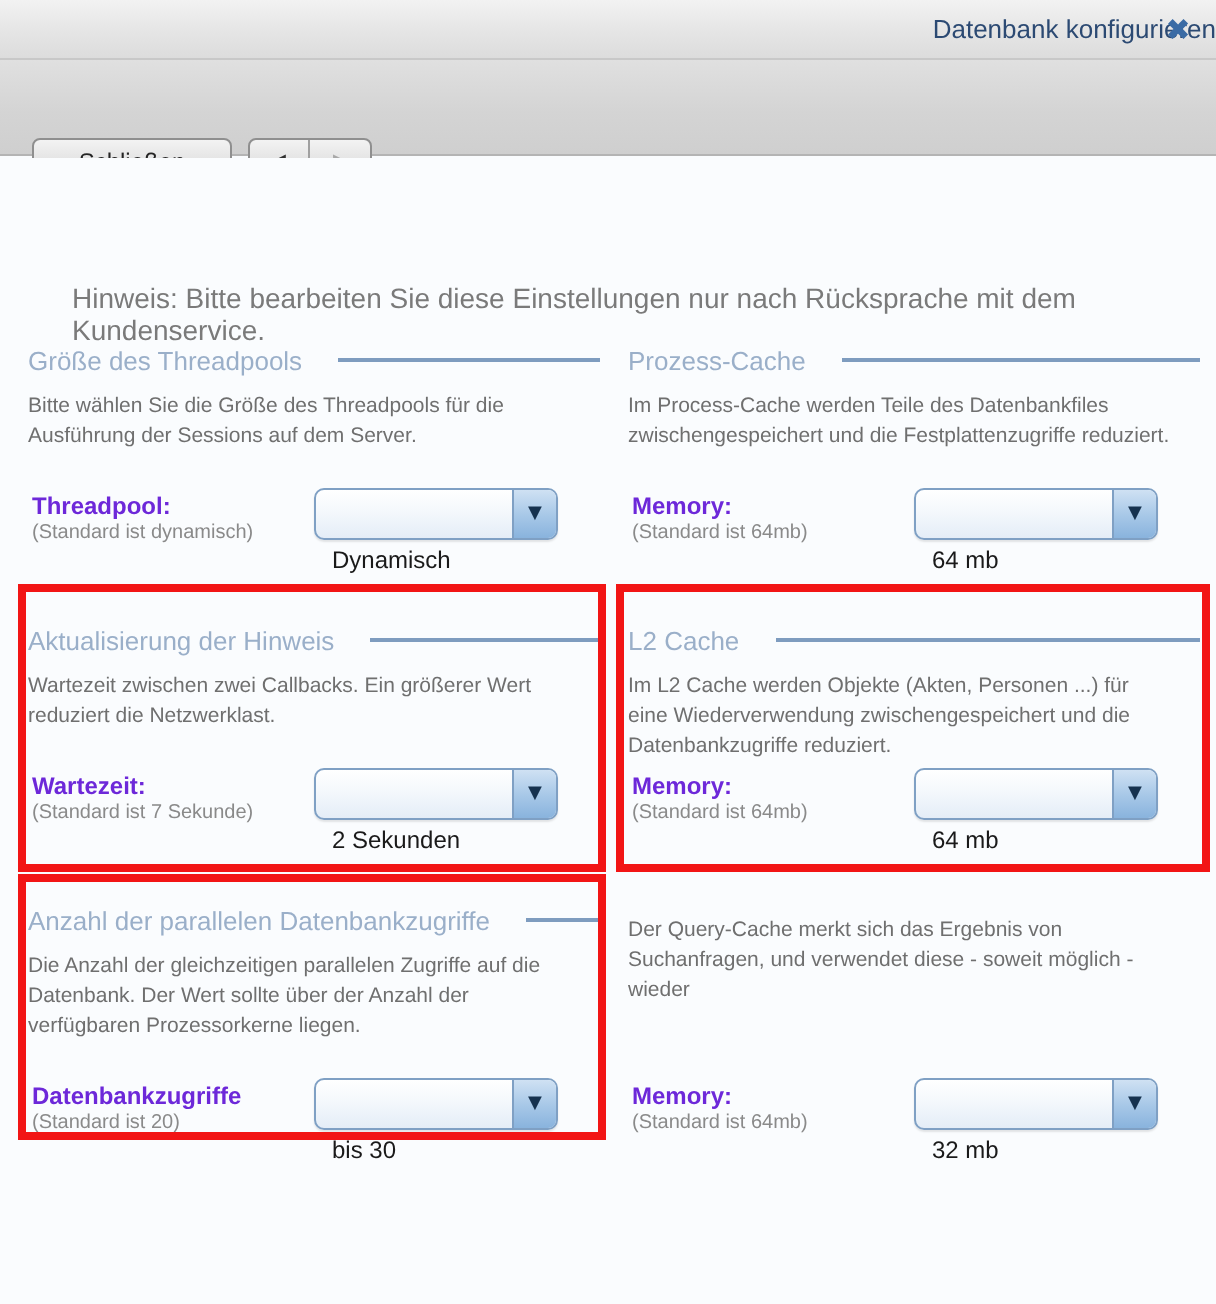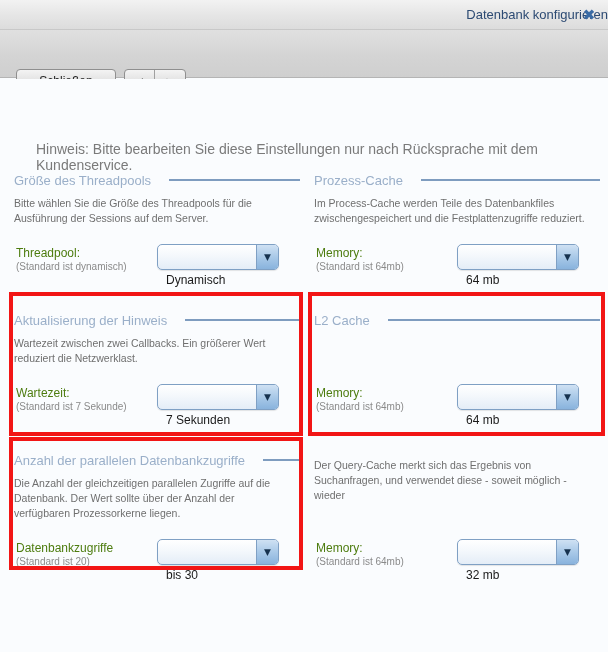--- a/index.html
+++ b/index.html
@@ -117,21 +117,21 @@
   .sec-desc {
     margin-top:7px;
     font-size:10.5px; color:#6f6f6f; line-height:15px;
     width:272px;
   }
   .field {
     position:absolute; left:0; width:286px;
   }
   .field-lbl {
     position:absolute; left:2px; top:0;
-    font-size:12px; color:#4d7c0f; font-weight:normal;
+    font-size:12px; color:#6d28d9; font-weight:bold;
   }
   .field-sub {
     position:absolute; left:2px; top:15px;
     font-size:10px; color:#8a8a8a;
   }
   .dropdown {
     position:absolute; left:143px; top:-2px;
     width:122px; height:26px;
     border:1px solid #7fa0c4; border-radius:5px;
     background:linear-gradient(to bottom,#ffffff 0%,#f4f8fc 45%,#e4edf7 100%);
@@ -228,31 +228,32 @@
     <div class="section col-left" style="top:190px;">
       <div class="sec-head">
         <span class="sec-title">Aktualisierung der Hinweis</span>
         <span class="sec-line"></span>
       </div>
       <div class="sec-desc">Wartezeit zwischen zwei Callbacks. Ein größerer Wert reduziert die Netzwerklast.</div>
       <div class="field" style="top:75px;">
         <span class="field-lbl">Wartezeit:</span>
         <span class="field-sub">(Standard ist 7 Sekunde)</span>
         <div class="dropdown">
-          <span class="dd-value">7 Sekunden</span>
+          <span class="dd-value">2 Sekunden</span>
           <span class="dd-arrow">▼</span>
         </div>
       </div>
     </div>
 
     <div class="section col-right" style="top:190px;">
       <div class="sec-head">
         <span class="sec-title">L2 Cache</span>
         <span class="sec-line"></span>
       </div>
+      <div class="sec-desc">Im L2 Cache werden Objekte (Akten, Personen ...) für eine Wiederverwendung zwischengespeichert und die Datenbankzugriffe reduziert.</div>
       <div class="field" style="top:75px;">
         <span class="field-lbl">Memory:</span>
         <span class="field-sub">(Standard ist 64mb)</span>
         <div class="dropdown">
           <span class="dd-value">64 mb</span>
           <span class="dd-arrow">▼</span>
         </div>
       </div>
     </div>
 

